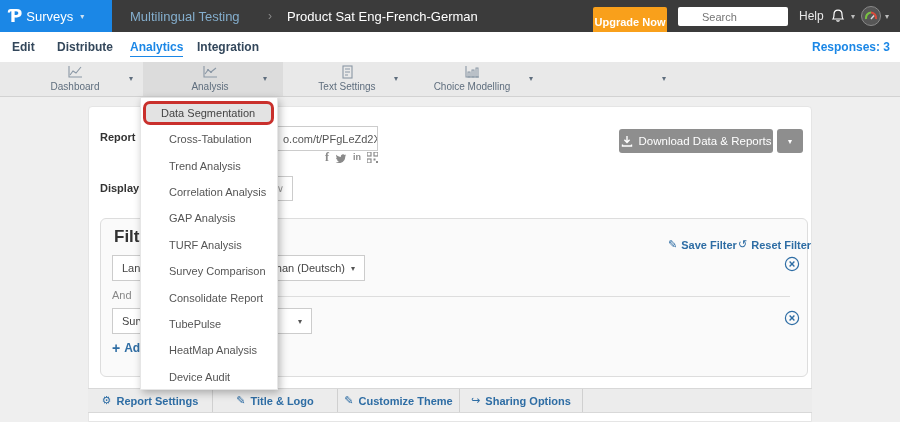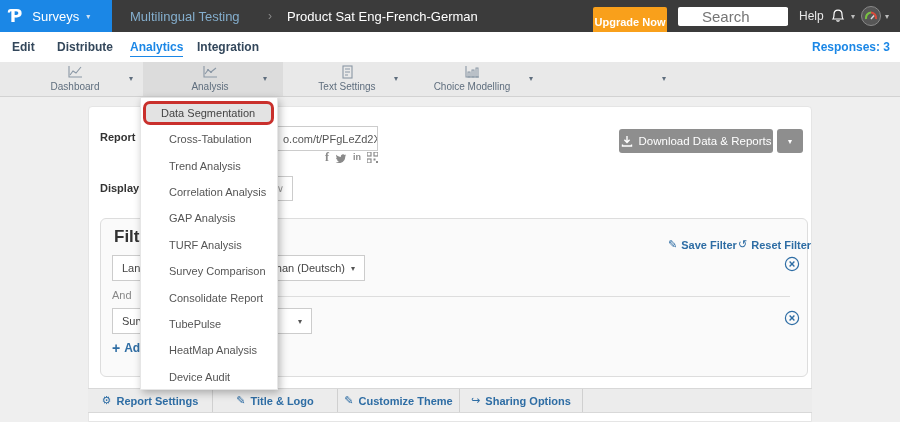--- a/index.html
+++ b/index.html
@@ -5,28 +5,28 @@
   * { margin:0; padding:0; box-sizing:border-box; }
   body { font-family:"Liberation Sans", sans-serif; background:#efefef; }
   .page { position:relative; width:900px; height:422px; overflow:hidden; background:#efefef; }
   .abs { position:absolute; }
   .uicon { font-family:"DejaVu Sans", sans-serif; }
 
   
   .hdr { left:0; top:0; width:900px; height:32px; background:#3b3b3b; }
   .logo-block { left:0; top:0; width:112px; height:32px; background:#1b87e6; display:flex; align-items:center; cursor:pointer; }
   .logo-glyph { margin-left:9px; color:#fff; font-size:17px; font-weight:bold; }
-  .product { margin-left:10px; color:#fff; font-size:13px; }
+  .product { margin-left:4px; color:#fff; font-size:13px; }
   .hdr-caret { color:#cfe2f3; font-size:8px; margin-left:7px; }
   .bc-parent { color:#84aecd; font-size:13px; top:9px; left:130px; cursor:pointer; }
   .bc-sep { color:#8a8a8a; font-size:12px; top:9px; left:268px; }
   .bc-cur { color:#fff; font-size:13px; top:9px; left:287px; }
   .upgrade { left:593px; top:7px; width:74px; height:30px; background:#f9a01b; border-radius:2px; color:#fff; font-size:11px; font-weight:bold; display:flex; align-items:center; justify-content:center; cursor:pointer; }
   .search { left:678px; top:7px; width:110px; height:19px; background:#fff; border-radius:2px; display:flex; align-items:center; padding:0 5px; }
-  .search input { border:0; outline:0; width:86px; font-size:15px; color:#444; margin-left:19px; font-family:"Liberation Sans",sans-serif; }
+  .search input { border:0; outline:0; width:86px; font-size:11px; color:#444; margin-left:19px; font-family:"Liberation Sans",sans-serif; }
   .help { left:799px; top:9px; color:#e8e8e8; font-size:12px; cursor:pointer; }
   .bell { left:830px; top:7px; cursor:pointer; }
   .tiny-caret { color:#bdbdbd; font-size:8px; cursor:pointer; }
   .avatar { left:861px; top:6px; width:20px; height:20px; border-radius:50%; background:#565656; border:1px solid #8a8a8a; cursor:pointer; overflow:hidden; }
 
   
   .nav { left:0; top:32px; width:900px; height:30px; background:#fff; }
   .nav a { position:absolute; top:8px; font-size:12px; font-weight:bold; color:#33475b; text-decoration:none; cursor:pointer; }
   .nav a.active { color:#1b87e6; border-bottom:1px solid #1b87e6; padding-bottom:2px; }
   .responses { position:absolute; right:10px; top:8px; font-size:12px; font-weight:bold; color:#1b87e6; }

